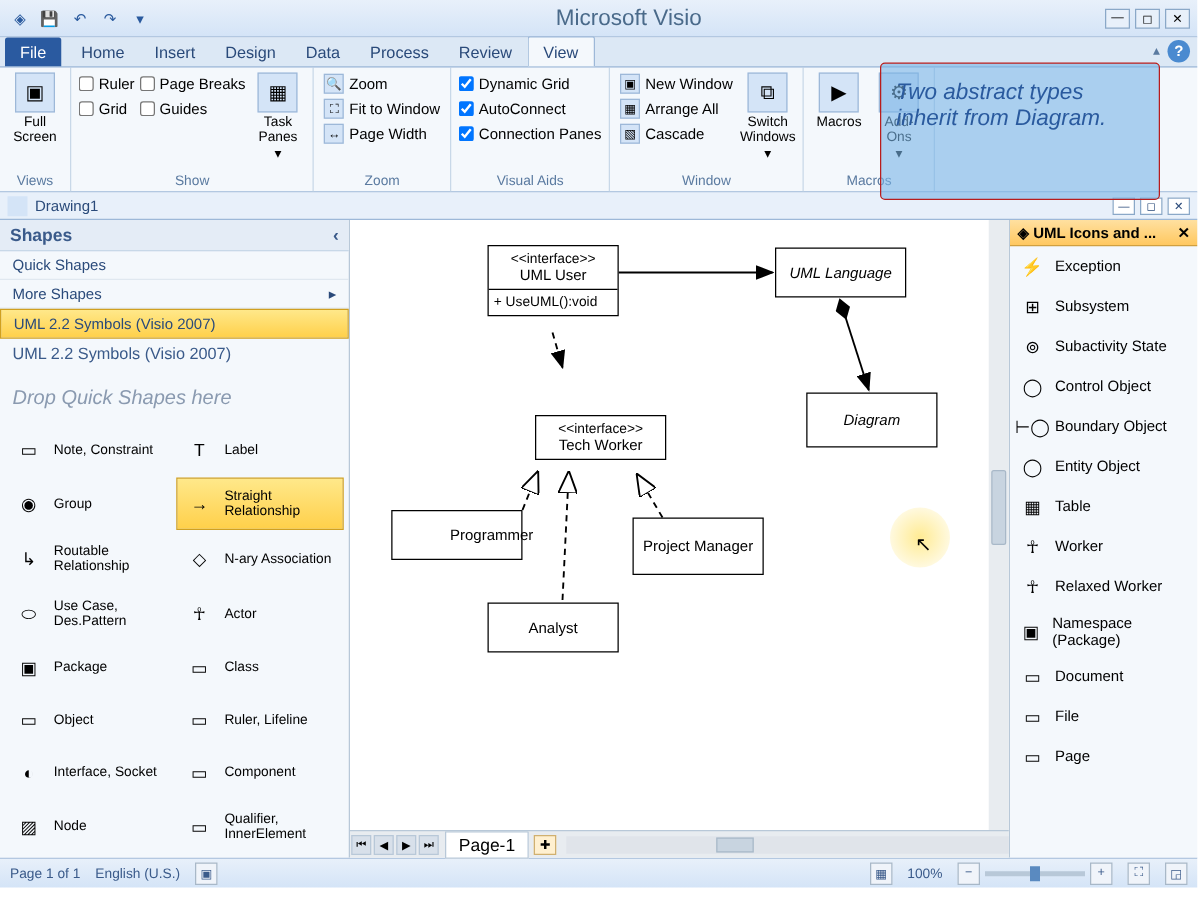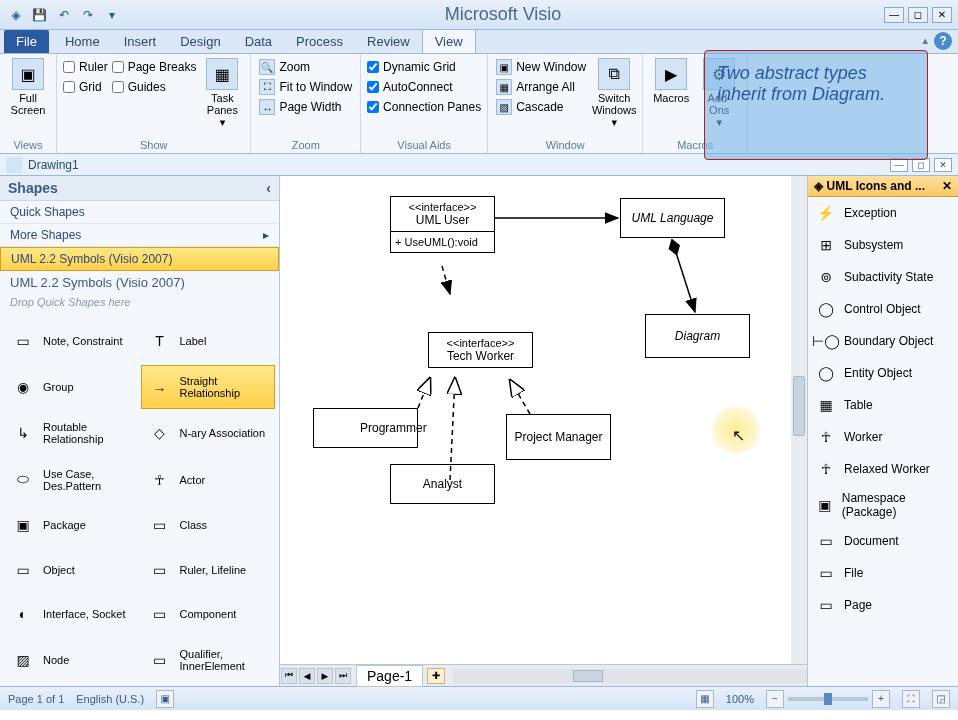--- a/index.html
+++ b/index.html
@@ -46,21 +46,21 @@
 
 
 .main { display: flex; height: 510px; }
 
 
 .shapes-panel { width: 280px; background: #f4f8fc; border-right: 1px solid #b8c8d8; display: flex; flex-direction: column; }
 .shapes-hdr { background: #e4ecf6; padding: 4px 8px; font-weight: bold; font-size: 14px; color: #3a5a8a; border-bottom: 1px solid #c8d8e8; display: flex; justify-content: space-between; }
 .stencil-item { padding: 4px 10px; font-size: 12px; color: #2a4a7a; border-bottom: 1px solid #e0e8f0; cursor: pointer; display: flex; justify-content: space-between; }
 .stencil-item.sel { background: linear-gradient(#ffe88a, #ffd04a); border: 1px solid #d0a020; }
 .stencil-title { padding: 4px 10px; font-size: 13px; color: #3a5a8a; }
-.drop-hint { padding: 2px 10px 8px; font-size: 11px; font-style: italic; color: #8a9ab0; }
+.drop-hint { padding: 2px 10px 8px; font-size: 16px; font-style: italic; color: #8a9ab0; margin-top: 14px; }
 .shape-grid { display: grid; grid-template-columns: 1fr 1fr; gap: 2px; padding: 4px; overflow-y: auto; flex: 1; }
 .shape-cell { display: flex; align-items: center; gap: 6px; padding: 4px; font-size: 11px; cursor: pointer; border: 1px solid transparent; }
 .shape-cell.sel { background: linear-gradient(#ffe88a, #ffd04a); border: 1px solid #d0a020; }
 .shape-ico { width: 28px; height: 22px; display: flex; align-items: center; justify-content: center; font-size: 14px; flex-shrink: 0; }
 
 
 .canvas-wrap { flex: 1; background: #fff; position: relative; border-right: 1px solid #b8c8d8; }
 .canvas { position: absolute; inset: 0 16px 22px 0; background: #fff; overflow: hidden; }
 .vscroll { position: absolute; right: 0; top: 0; bottom: 22px; width: 16px; background: #e8ecf0; }
 .vthumb { position: absolute; left: 2px; right: 2px; top: 200px; height: 60px; background: #c8d4e0; border: 1px solid #a8b8c8; border-radius: 2px; }
@@ -359,21 +359,21 @@
       <div class="dbox" style="left:148px; top:156px; width:105px;">
         <div class="stereo">&lt;&lt;interface&gt;&gt;</div>
         <div class="dname">Tech Worker</div>
       </div>
       <div class="dbox" style="left:33px; top:232px; width:105px; height:40px;padding-left:46px;">
         <div class="dname">Programmer</div>
       </div>
       <div class="dbox" style="left:226px; top:238px; width:105px; height:46px;">
         <div class="dname">Project Manager</div>
       </div>
-      <div class="dbox" style="left:110px; top:288px; width:105px; height:40px;">
+      <div class="dbox" style="left:110px; top:306px; width:105px; height:40px;">
         <div class="dname">Analyst</div>
       </div>
 
       <svg style="position:absolute; inset:0; pointer-events:none;">
         <defs>
           <marker id="arrow" markerWidth="10" markerHeight="8" refX="9" refY="4" orient="auto">
               <path d="M0,0 L10,4 L0,8 Z" fill="#000"></path>
             </marker>
           <marker id="tri" markerWidth="12" markerHeight="10" refX="11" refY="5" orient="auto">
               <path d="M0,0 L12,5 L0,10 Z" fill="#fff" stroke="#000"></path>

